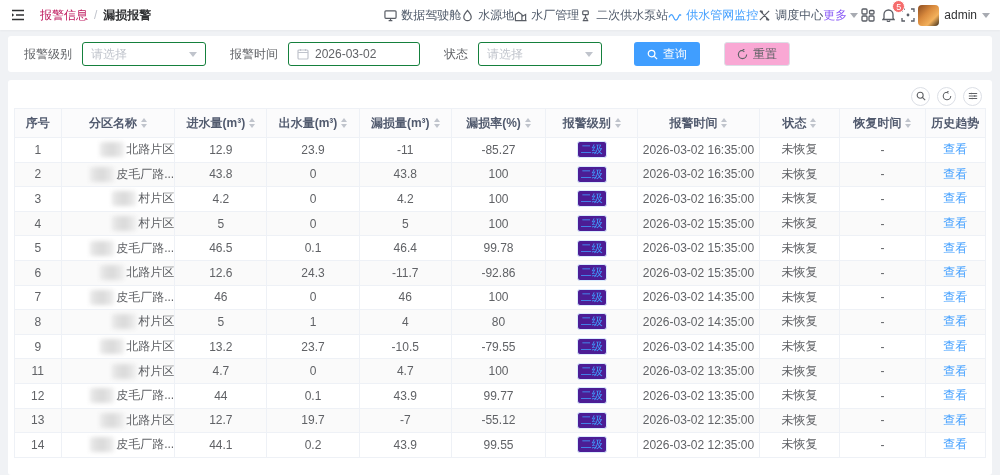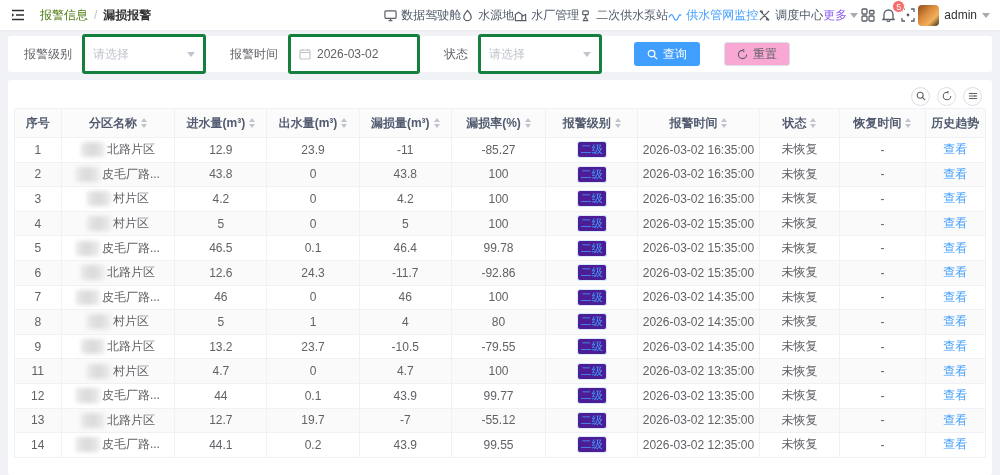--- a/index.html
+++ b/index.html
@@ -15,21 +15,21 @@
   
   .topbar {
     height:30px; background:#fff; display:flex; align-items:center;
     justify-content:space-between; padding:0 10px 0 8px;
     box-shadow:0 1px 2px rgba(0,0,0,.04);
   }
   .topbar-left { display:flex; align-items:center; gap:12px; }
   .icon-btn { display:inline-flex; align-items:center; justify-content:center;
     width:20px; height:20px; cursor:pointer; color:#5a5e66; }
   .breadcrumb { display:flex; align-items:center; gap:6px; font-size:12px; }
-  .breadcrumb .bc-prev { color:#4d7c0f; }
+  .breadcrumb .bc-prev { color:#be185d; }
   .breadcrumb .bc-sep { color:#c0c4cc; }
   .breadcrumb .bc-cur { color:#303133;font-weight:bold; }
 
   .topbar-right { display:flex; align-items:center; }
   .nav-item { display:flex; align-items:center; gap:4px; color:#4e5969;
     cursor:pointer; white-space:nowrap; }
   .nav-item svg { stroke:#5a5e66; }
   .nav-item.active { color:#409eff; }
   .nav-item.active svg { stroke:#409eff; }
   .nav-more { display:flex; align-items:center; gap:3px; color:#8b5cf6; cursor:pointer; }
@@ -46,21 +46,21 @@
   .user-wrap { display:flex; align-items:center; gap:5px; cursor:pointer; }
   .username { color:#303133; }
 
   
   .filter-card {
     margin:6px 8px 0; background:#fff; border-radius:3px; height:36px;
     display:flex; align-items:center; padding:0 16px; gap:10px;
   }
   .f-label { color:#606266; white-space:nowrap; }
   .select-box, .date-box {
-    height:40px; border:3px solid #15803d; border-radius:3px; background:#fff;
+    height:24px; border:1px solid #15803d; border-radius:3px; background:#fff;
     display:flex; align-items:center; padding:0 8px; cursor:pointer;
   }
   .select-box { width:124px; justify-content:space-between; }
   .placeholder { color:#c0c4cc; }
   .date-box { width:132px; gap:6px; margin-right:14px; }
   .date-box .date-val { color:#606266; }
   .sel-caret { width:0; height:0; border-left:4px solid transparent;
     border-right:4px solid transparent; border-top:5px solid #c0c4cc; }
   .gap-lg { margin-left:14px; }
   .btn { height:24px; border-radius:3px; display:inline-flex; align-items:center;
@@ -84,21 +84,21 @@
     white-space:nowrap; text-overflow:ellipsis; }
   th { height:29px; background:#fbfbfc; color:#515a6e; font-weight:bold; font-size:12px; }
   td { height:24.6px; color:#606266; font-size:12px; }
   tbody tr:nth-child(even) td { background:#fafafa; }
   .th-inner { display:inline-flex; align-items:center; gap:4px; justify-content:center; }
   .sort-caret { display:inline-flex; flex-direction:column; gap:2px; }
   .sort-caret i { width:0; height:0; border-left:3.5px solid transparent;
     border-right:3.5px solid transparent; display:block; }
   .sort-caret .up { border-bottom:4px solid #c0c4cc; }
   .sort-caret .down { border-top:4px solid #c0c4cc; }
-  .name-cell-inner { display:flex; align-items:center; justify-content:center; gap:0; }
+  .name-cell-inner { display:flex; align-items:center; justify-content:flex-end; gap:0; }
   .blur-smudge { width:24px; height:15px; background:linear-gradient(90deg,#e9e9e9,#d9d9d9,#eee);
     filter:blur(2px); border-radius:2px; flex:none; margin-right:2px; }
   .level-badge {
     display:inline-block; background:#4c1d95; border:1px solid #d9ecff; color:#409eff;
     border-radius:3px; font-size:11px; line-height:15px; padding:0 3px;
   }
   .link { color:#409eff; cursor:pointer; }
   svg { display:block; }
 </style>
 </head>

